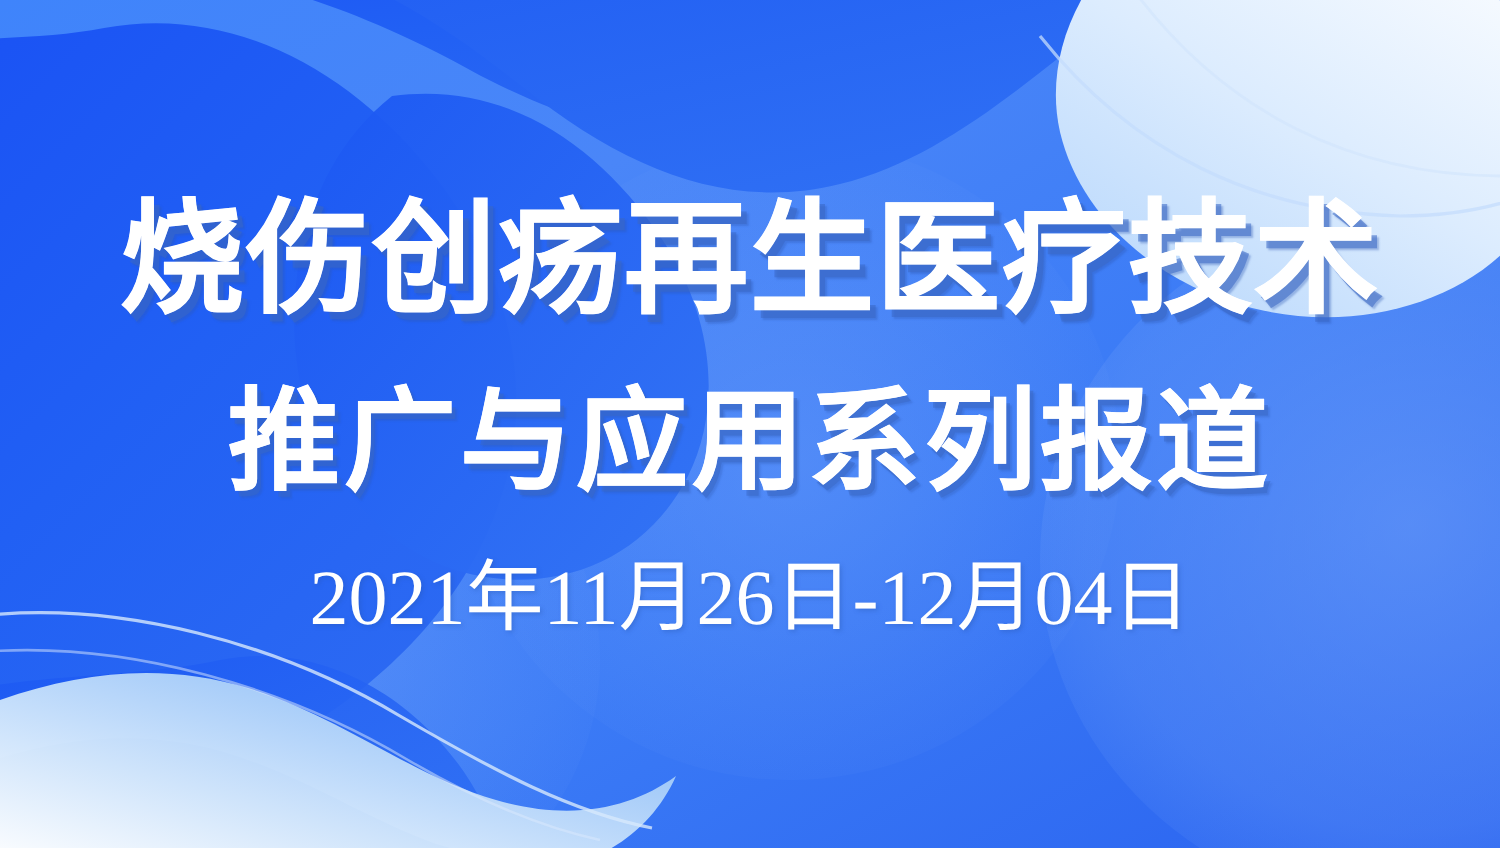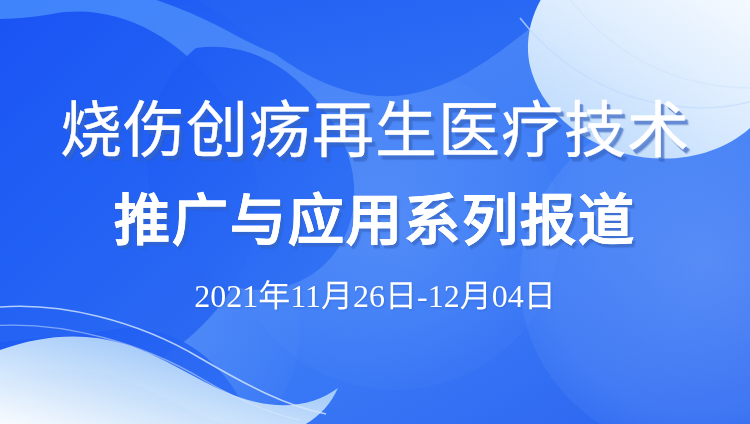--- a/index.html
+++ b/index.html
@@ -33,21 +33,21 @@
     flex-direction: column;
     align-items: center;
     justify-content: flex-start;
     z-index: 5;
   }
   .banner-title {
     margin: 0;
     padding: 0;
     font-size: 62px;
     line-height: 1;
-    font-weight: normal;
+    font-weight: bold;
     color: #ffffff;
     letter-spacing: 1px;
     white-space: nowrap;
     margin-top: 100px;
     text-shadow:
       3px 4px 0 rgba(58, 104, 196, 0.55),
       4px 5px 1px rgba(45, 90, 180, 0.35);
     -webkit-text-stroke: 0.4px #ffffff;
   }
   .banner-subtitle {
@@ -62,21 +62,21 @@
     margin-top: 31px;
     text-shadow:
       2px 3px 0 rgba(58, 104, 196, 0.5),
       3px 4px 1px rgba(45, 90, 180, 0.3);
     -webkit-text-stroke: 0.3px #ffffff;
   }
   .banner-date {
     margin: 0;
     padding: 0;
     font-family: "Liberation Serif", "DejaVu Serif", serif;
-    font-size: 32px;
+    font-size: 39px;
     line-height: 1;
     font-weight: normal;
     color: #ffffff;
     letter-spacing: 0px;
     white-space: nowrap;
     margin-top: 31px;
     text-shadow: 1px 1px 2px rgba(40, 85, 175, 0.35);
   }
 </style>
 </head>

